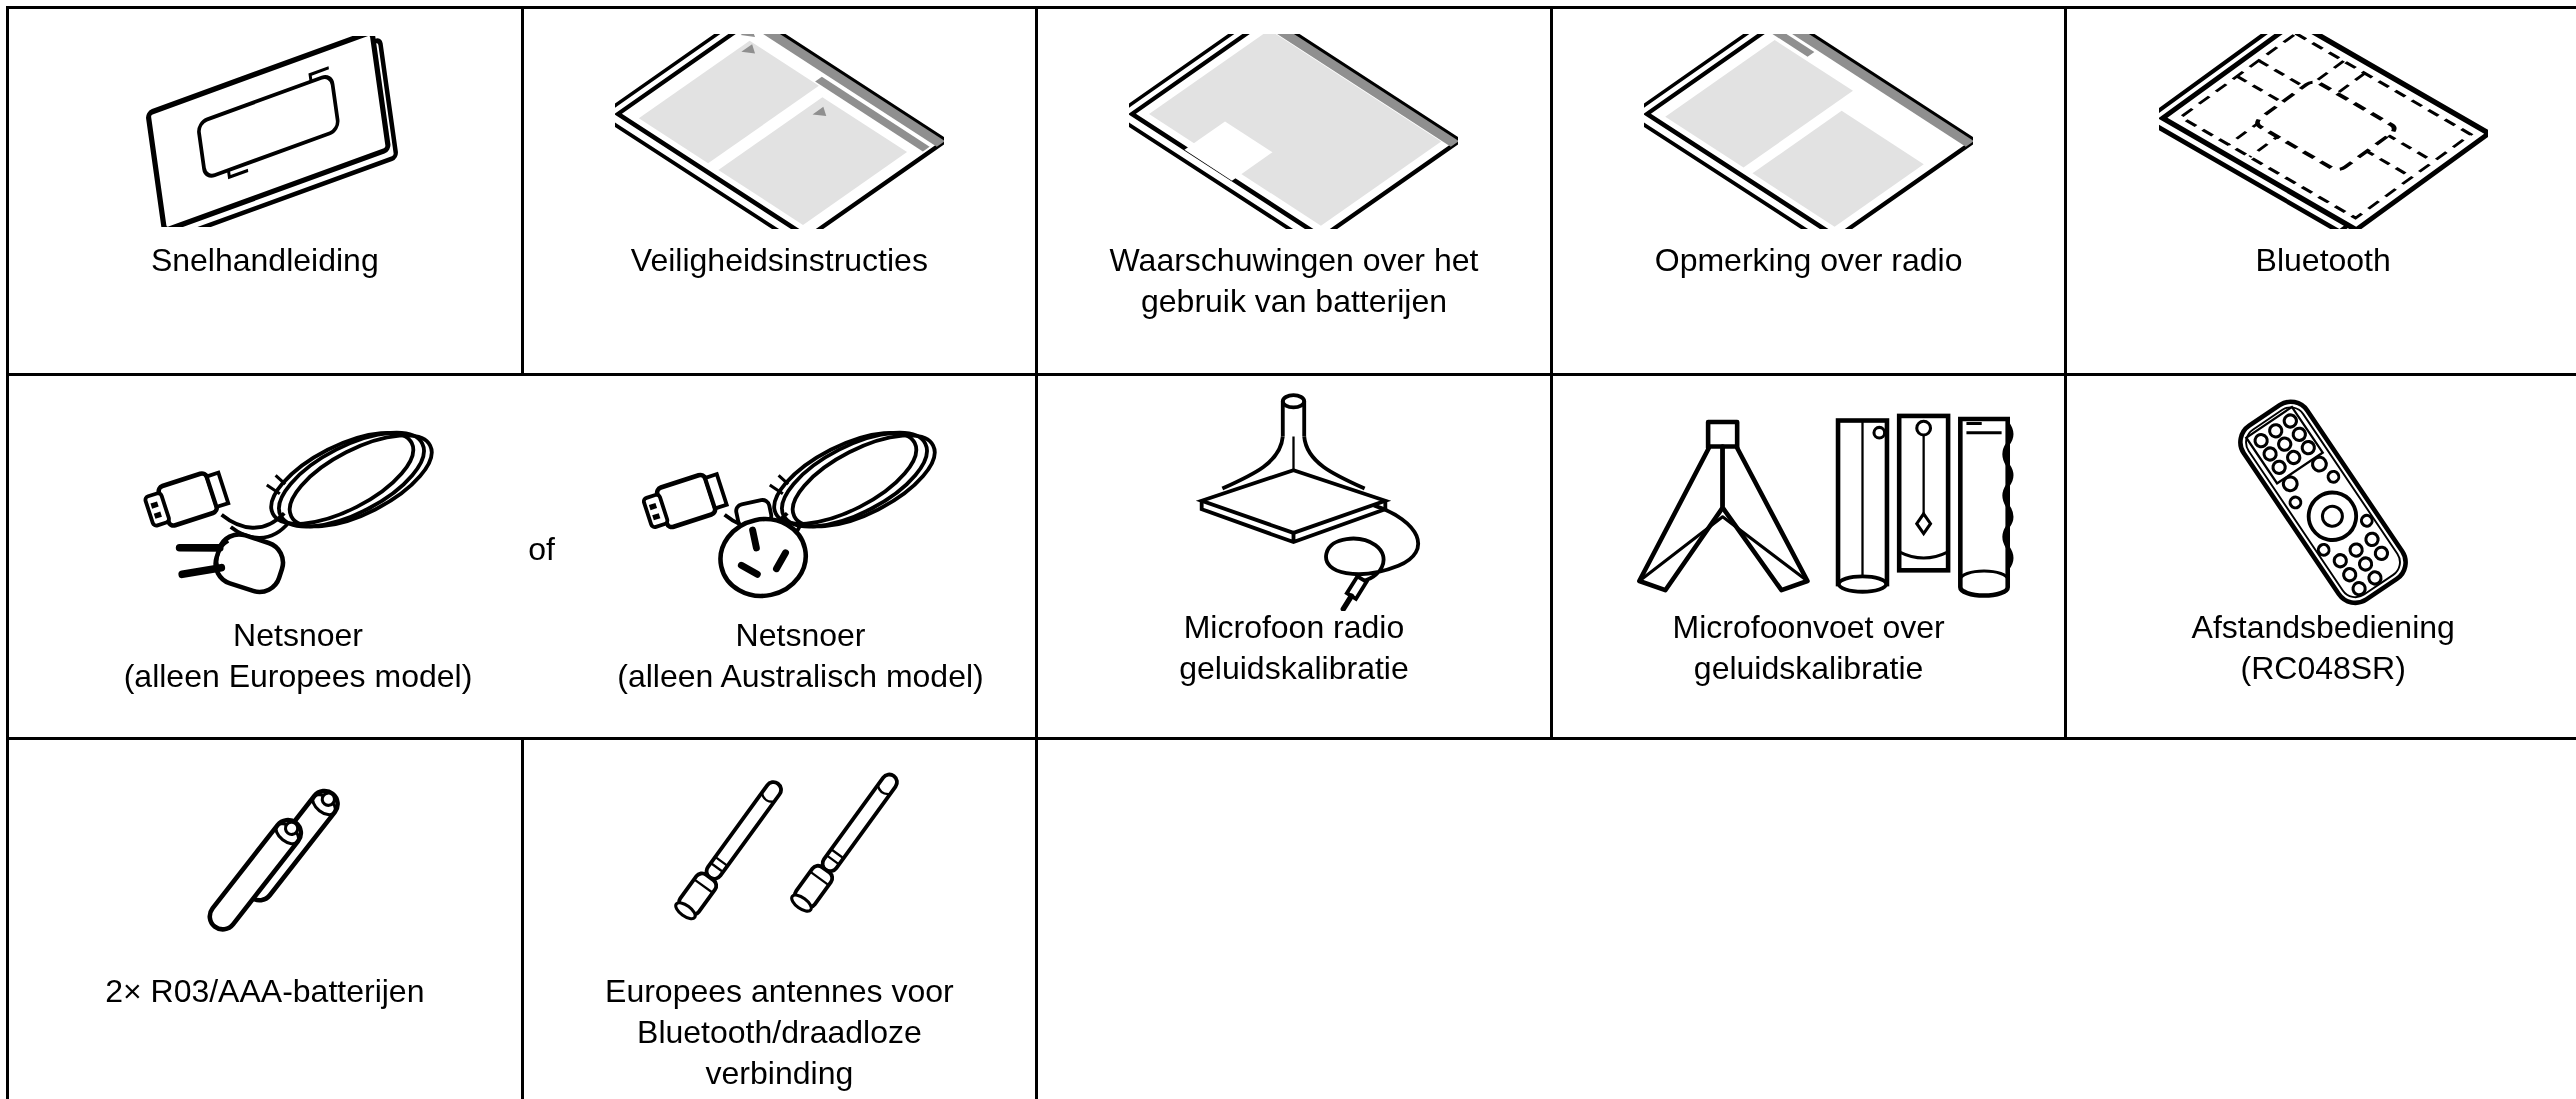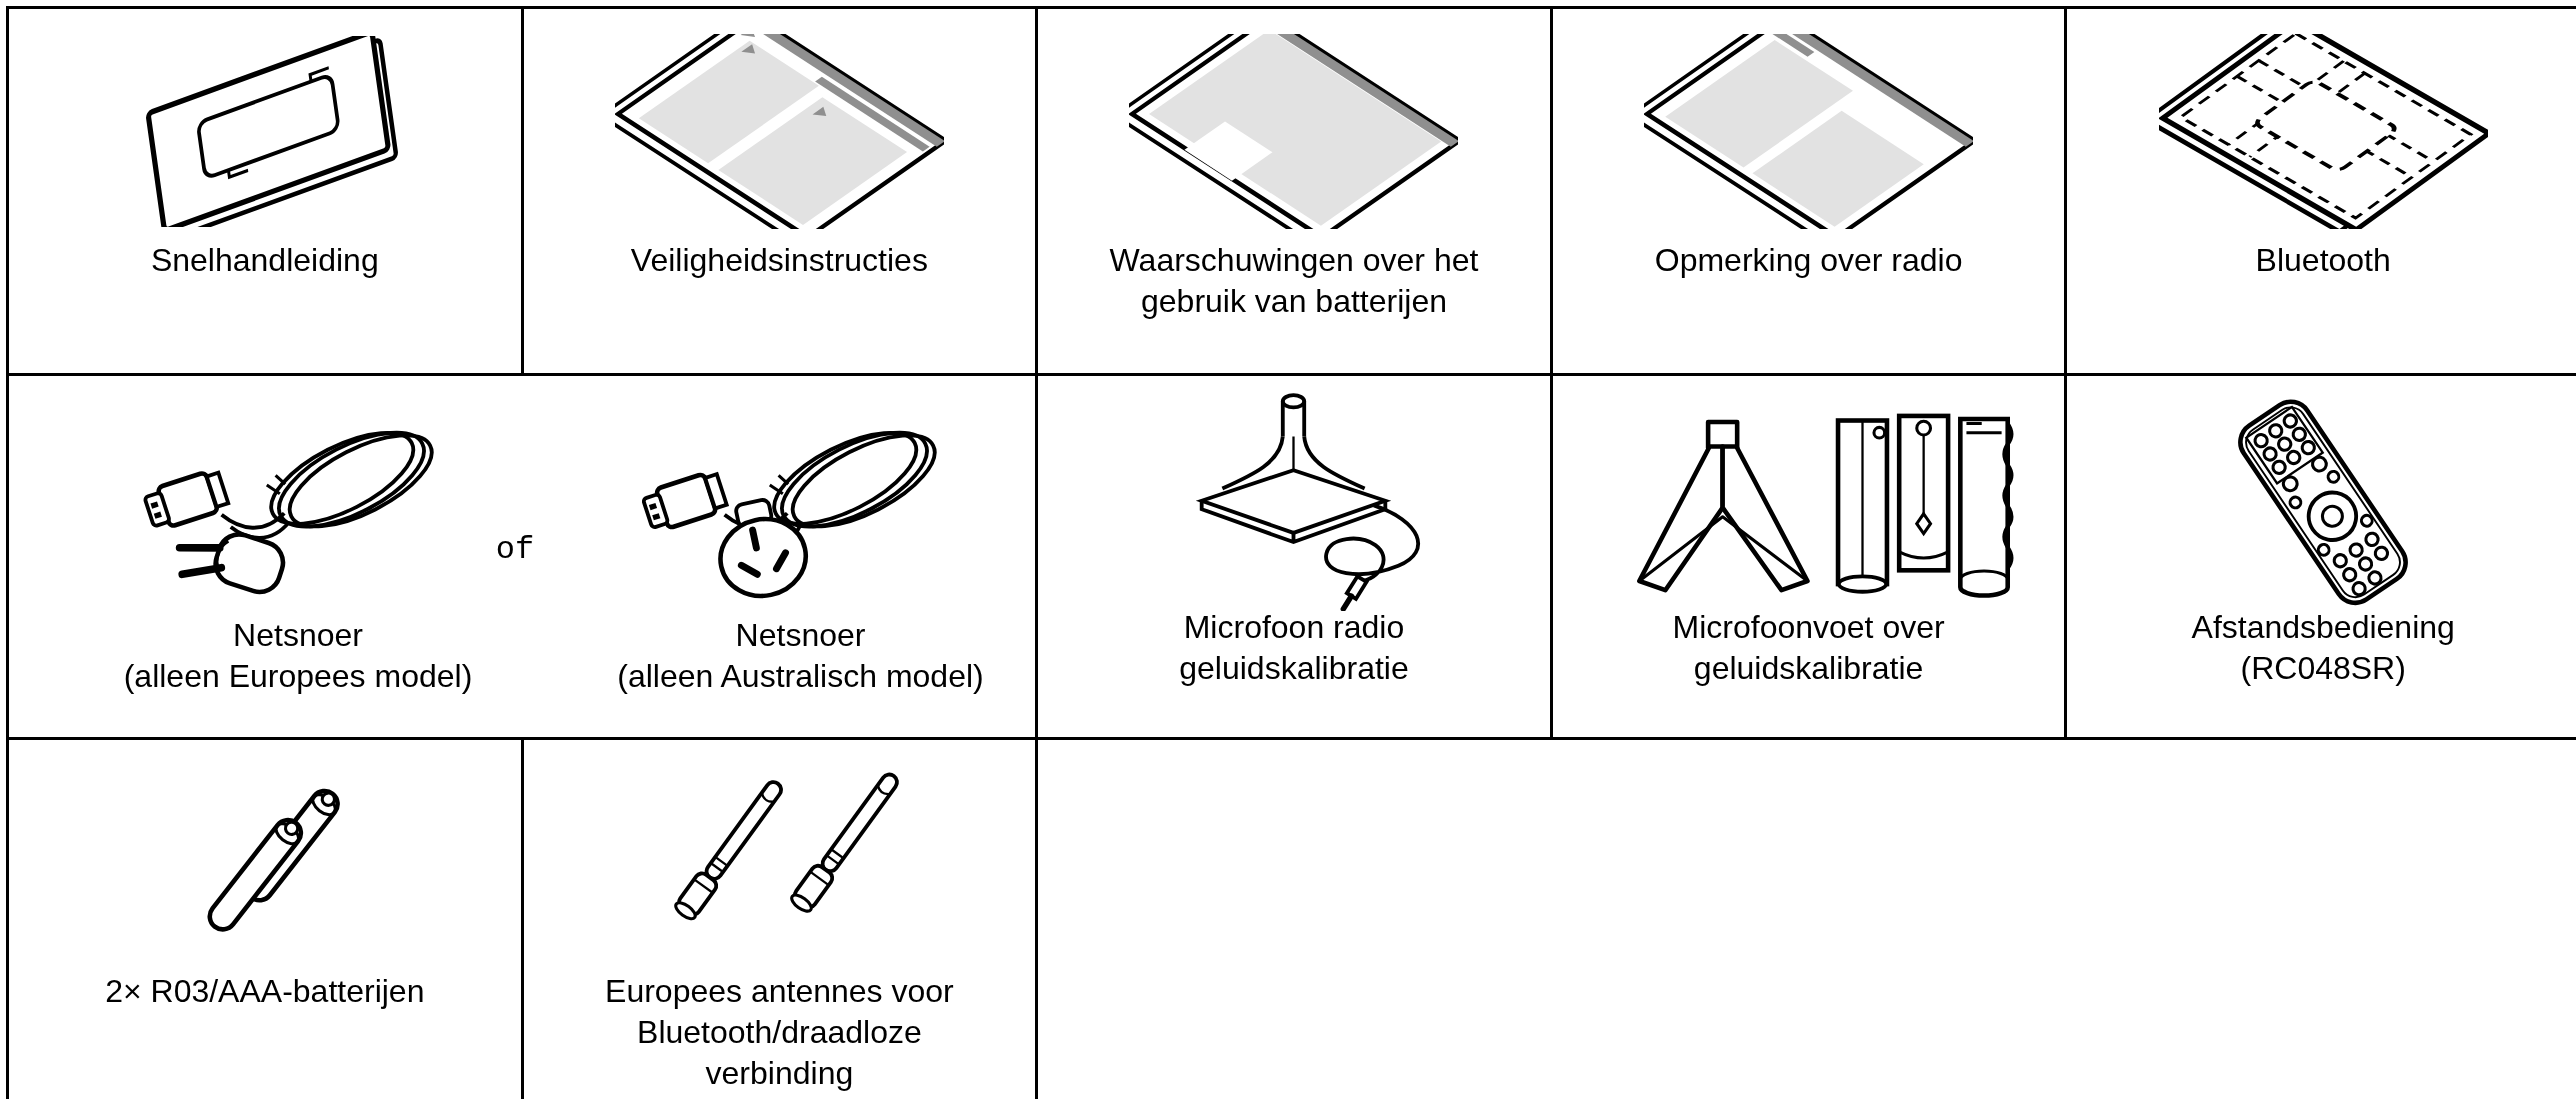--- a/index.html
+++ b/index.html
@@ -11,21 +11,21 @@
   .cell{position:relative;width:100%;height:100%;}
   .art{position:absolute;left:0;right:0;top:26px;height:193px;display:flex;align-items:center;justify-content:center;}
   .r2 .art{top:15.3px;height:217px;}
   .r3 .art{top:23px;height:199px;}
   .label{position:absolute;left:0;right:0;top:231px;text-align:center;font-size:32px;line-height:41px;white-space:pre-line;letter-spacing:0;}
   
   .dwrap{position:relative;width:100%;height:100%;}
   .grp{position:absolute;top:8px;height:100%;}
   .grp-eu{left:54px;width:470px;}
   .grp-au{left:562px;width:459px;}
-  .or{position:absolute;left:466px;width:80px;top:153px;text-align:center;font-size:32px;line-height:41px;font-family:Liberation Mono, monospace;}
+  .or{position:absolute;left:466px;width:80px;top:153px;text-align:right;font-size:32px;line-height:41px;}
   svg{display:block;}
   .s{stroke:#000;fill:#fff;}
   .sn{stroke:#000;fill:none;}
 </style>
 </head>
 <body>
 
 <div class="page">
 <table class="acc">
   <colgroup>

